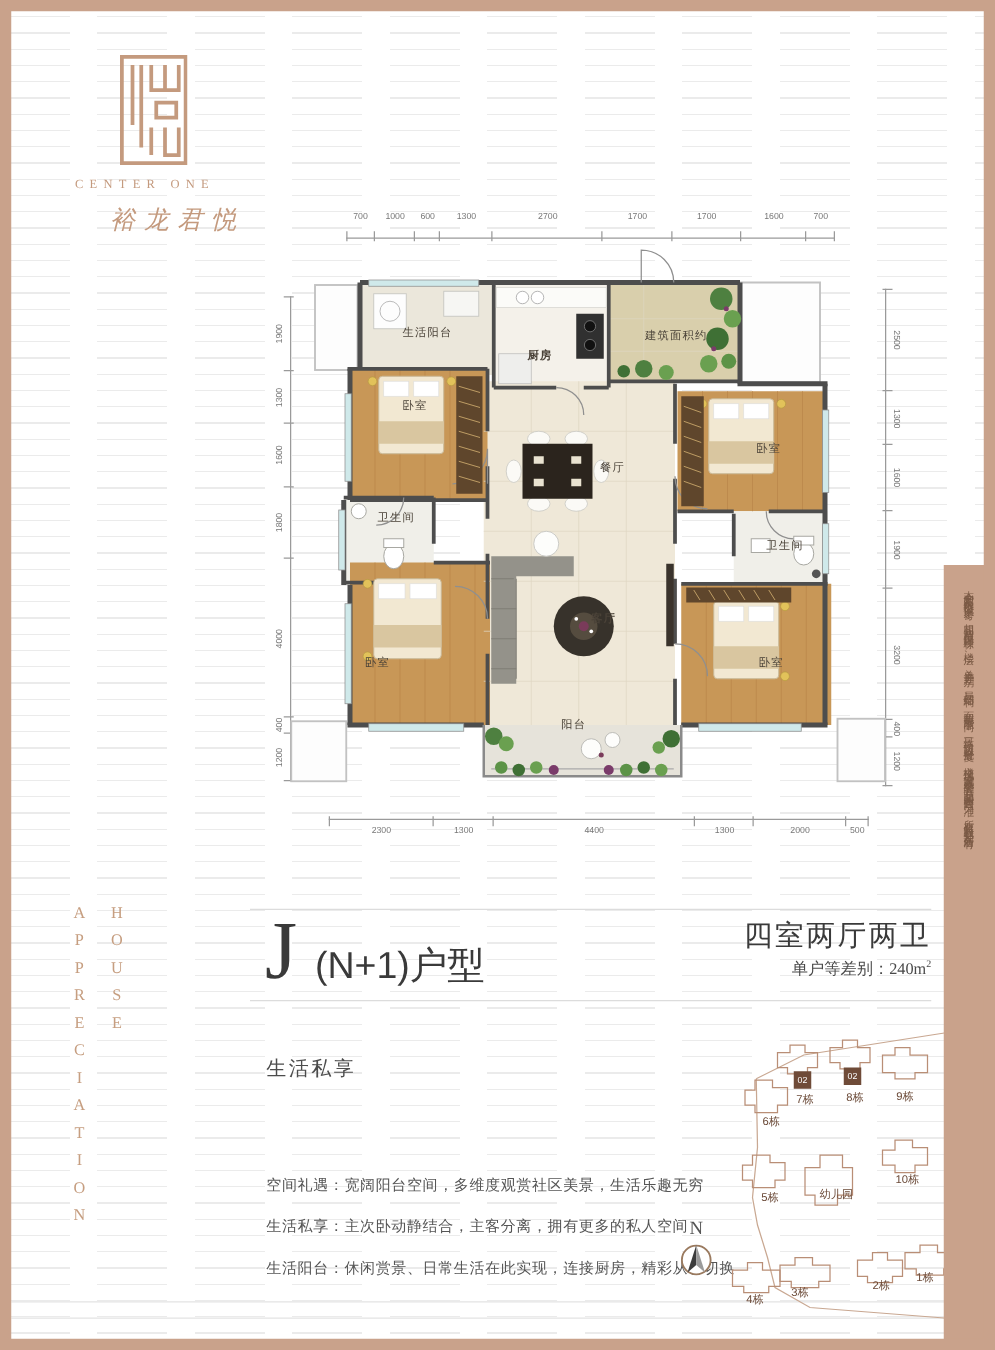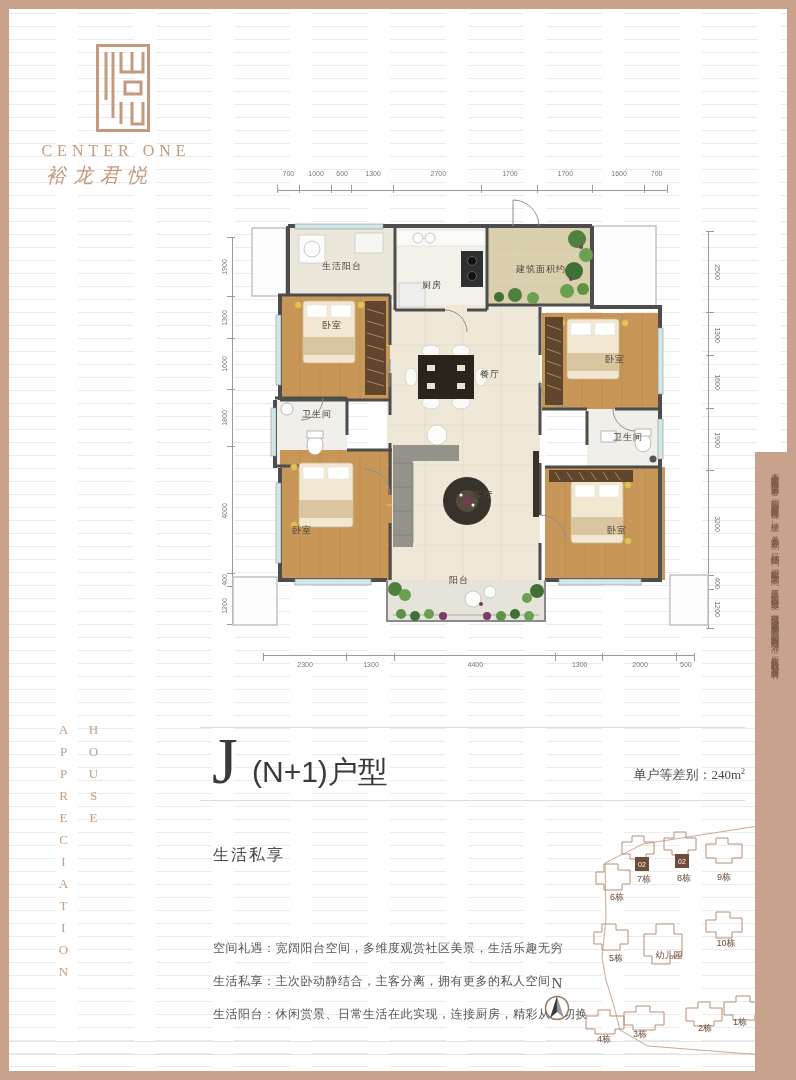--- a/index.html
+++ b/index.html
@@ -7,22 +7,22 @@
     font-family:"Liberation Sans",sans-serif;
     background-color:#fff;
     background-image:
       repeating-linear-gradient(to right, rgba(255,255,255,0) 0 56px, #fff 56px 78px),
       repeating-linear-gradient(to bottom, #ebebeb 0 1px, rgba(255,255,255,0) 1px 13px);
   }
   .frame{position:absolute;inset:0;border:9px solid #c9a28b;pointer-events:none;z-index:60;}
   
   .logo-seal{position:absolute;left:96px;top:44px;width:54px;height:88px;}
   .logo-en{position:absolute;left:36px;top:142px;width:160px;text-align:center;
-    font-family:"Liberation Serif",serif;font-size:16px;letter-spacing:5px;color:#c49a7e;}
-  .logo-cn{position:absolute;left:46px;top:162px;width:160px;text-align:left;
+    font-family:"Liberation Serif",serif;font-size:10px;letter-spacing:5px;color:#c49a7e;}
+  .logo-cn{position:absolute;left:36px;top:162px;width:160px;text-align:right;
     font-family:"Liberation Serif",serif;font-style:italic;font-size:20px;letter-spacing:7px;color:#c49a7e;}
   
   .vword{position:absolute;writing-mode:vertical-lr;text-orientation:upright;
     font-family:"Liberation Serif",serif;font-size:13px;letter-spacing:7px;color:#c69e80;}
   .vword.house{left:85px;top:722px;}
   .vword.appr{left:55px;top:722px;}
   
   .dim-h,.dim-b{position:absolute;display:flex;}
   .dim-h{border-bottom:1px solid #9a9a9a;}
   .dim-b{border-top:1px solid #9a9a9a;}
@@ -395,36 +395,37 @@
         <circle cx="300" cy="419" r="5" fill="#3f7035"></circle>
       <circle cx="314" cy="421" r="5" fill="#6aa050"></circle>
         <circle cx="272" cy="421" r="4" fill="#7a3b6a"></circle>
       <circle cx="258" cy="404" r="8" fill="#fdfdfb" stroke="#b5b5b0" stroke-width="0.7"></circle>
       <circle cx="275" cy="397" r="6" fill="#fdfdfb" stroke="#b5b5b0" stroke-width="0.7"></circle>
       <circle cx="266" cy="409" r="2" fill="#7a3b5a"></circle>
     </g>
   </svg>
 
   <span class="room-label" style="left:342px;top:266px;">生活阳台</span>
-  <span class="room-label" style="left:432px;top:285px;">厨房</span>
+  <span class="room-label" style="left:432px;top:285px;font-weight:bold;">厨房</span>
   <span class="room-label" style="left:541px;top:269px;">建筑面积约</span>
   <span class="room-label" style="left:332px;top:325px;">卧室</span>
   <span class="room-label" style="left:615px;top:359px;">卧室</span>
   <span class="room-label" style="left:490px;top:374px;">餐厅</span>
   <span class="room-label" style="left:317px;top:414px;">卫生间</span>
   <span class="room-label" style="left:628px;top:437px;">卫生间</span>
   <span class="room-label" style="left:483px;top:495px;font-weight:bold;">客厅</span>
   <span class="room-label" style="left:302px;top:530px;">卧室</span>
   <span class="room-label" style="left:617px;top:530px;">卧室</span>
   <span class="room-label" style="left:459px;top:580px;">阳台</span>
 
   <div class="hr" style="left:200px;top:727px;width:545px;"></div>
   <div class="hr" style="left:200px;top:800px;width:545px;"></div>
   <div class="title-j">J</div>
   <div class="title-suffix">(N+1)户型</div>
+  <div class="spec">四室两厅两卫</div>
   <div class="area"><span>单户等差别：</span><span>240m</span><sup>2</sup></div>
 
   <div class="review-heading">生活私享</div>
   <div class="review-item" style="top:973px;">生活私享：主次卧动静结合，主客分离，拥有更多的私人空间</div>
   <div class="review-item" style="top:940px;">空间礼遇：宽阔阳台空间，多维度观赏社区美景，生活乐趣无穷</div>
   <div class="review-item" style="top:1006px;">生活阳台：休闲赏景、日常生活在此实现，连接厨房，精彩从容切换</div>
 
   <div class="hr" style="left:9px;top:1041px;width:778px;background:#e4e4e4;"></div>
   <div class="hr" style="left:9px;top:1054px;width:778px;background:#e4e4e4;"></div>
 

